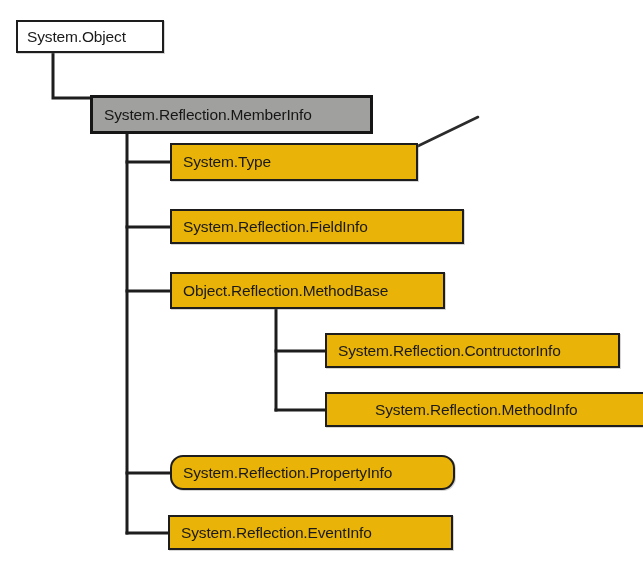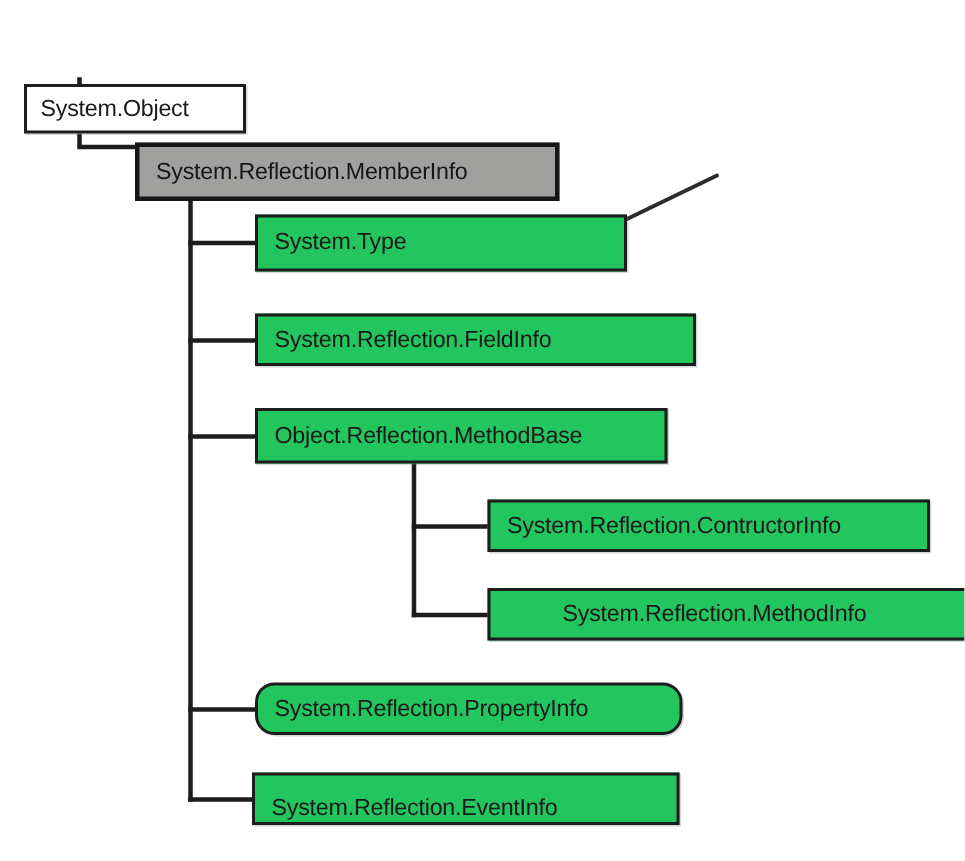--- a/index.html
+++ b/index.html
@@ -24,33 +24,32 @@
     top: 0;
     width: 643px;
     height: 574px;
   }
   .node {
     position: absolute;
     box-sizing: border-box;
     display: flex;
     align-items: center;
     border: 2px solid #1d1d1d;
-    background: #22c55e;
+    background: #eab308;
     color: #1a1a1a;
     font-size: 15.5px;
     letter-spacing: -0.15px;
     white-space: nowrap;
     padding-left: 11px;
     box-shadow: 1px 1px 0 rgba(120,120,120,0.30);
   }
   .node.root {
     background: #ffffff;
     border-width: 2px;
     padding-left: 9px;
-    margin-top: 36px;
   }
   .node.highlight {
     background: #a0a09e;
     border: 3px solid #161616;
     color: #161616;
     box-shadow: none;
   }
   .node-label {
     display: block;
   }
@@ -104,19 +103,19 @@
       </div>
       <div class="node" style="left: 325px; top: 333px; width: 295px; height: 35px;">
         <span class="node-label">System.Reflection.ContructorInfo</span>
       </div>
       <div class="node" style="left: 325px; top: 392px; width: 320px; height: 35px; padding-left: 48px;">
         <span class="node-label">System.Reflection.MethodInfo</span>
       </div>
       <div class="node" style="left: 170px; top: 455px; width: 285px; height: 35px; border-radius: 13px;">
         <span class="node-label">System.Reflection.PropertyInfo</span>
       </div>
-      <div class="node" style="left: 168px; top: 515px; width: 285px; height: 35px; align-items: flex-end;">
+      <div class="node" style="left: 168px; top: 515px; width: 285px; height: 35px;">
         <span class="node-label">System.Reflection.EventInfo</span>
       </div>
     </div>
 
 
 </div>
 
 </body></html>

